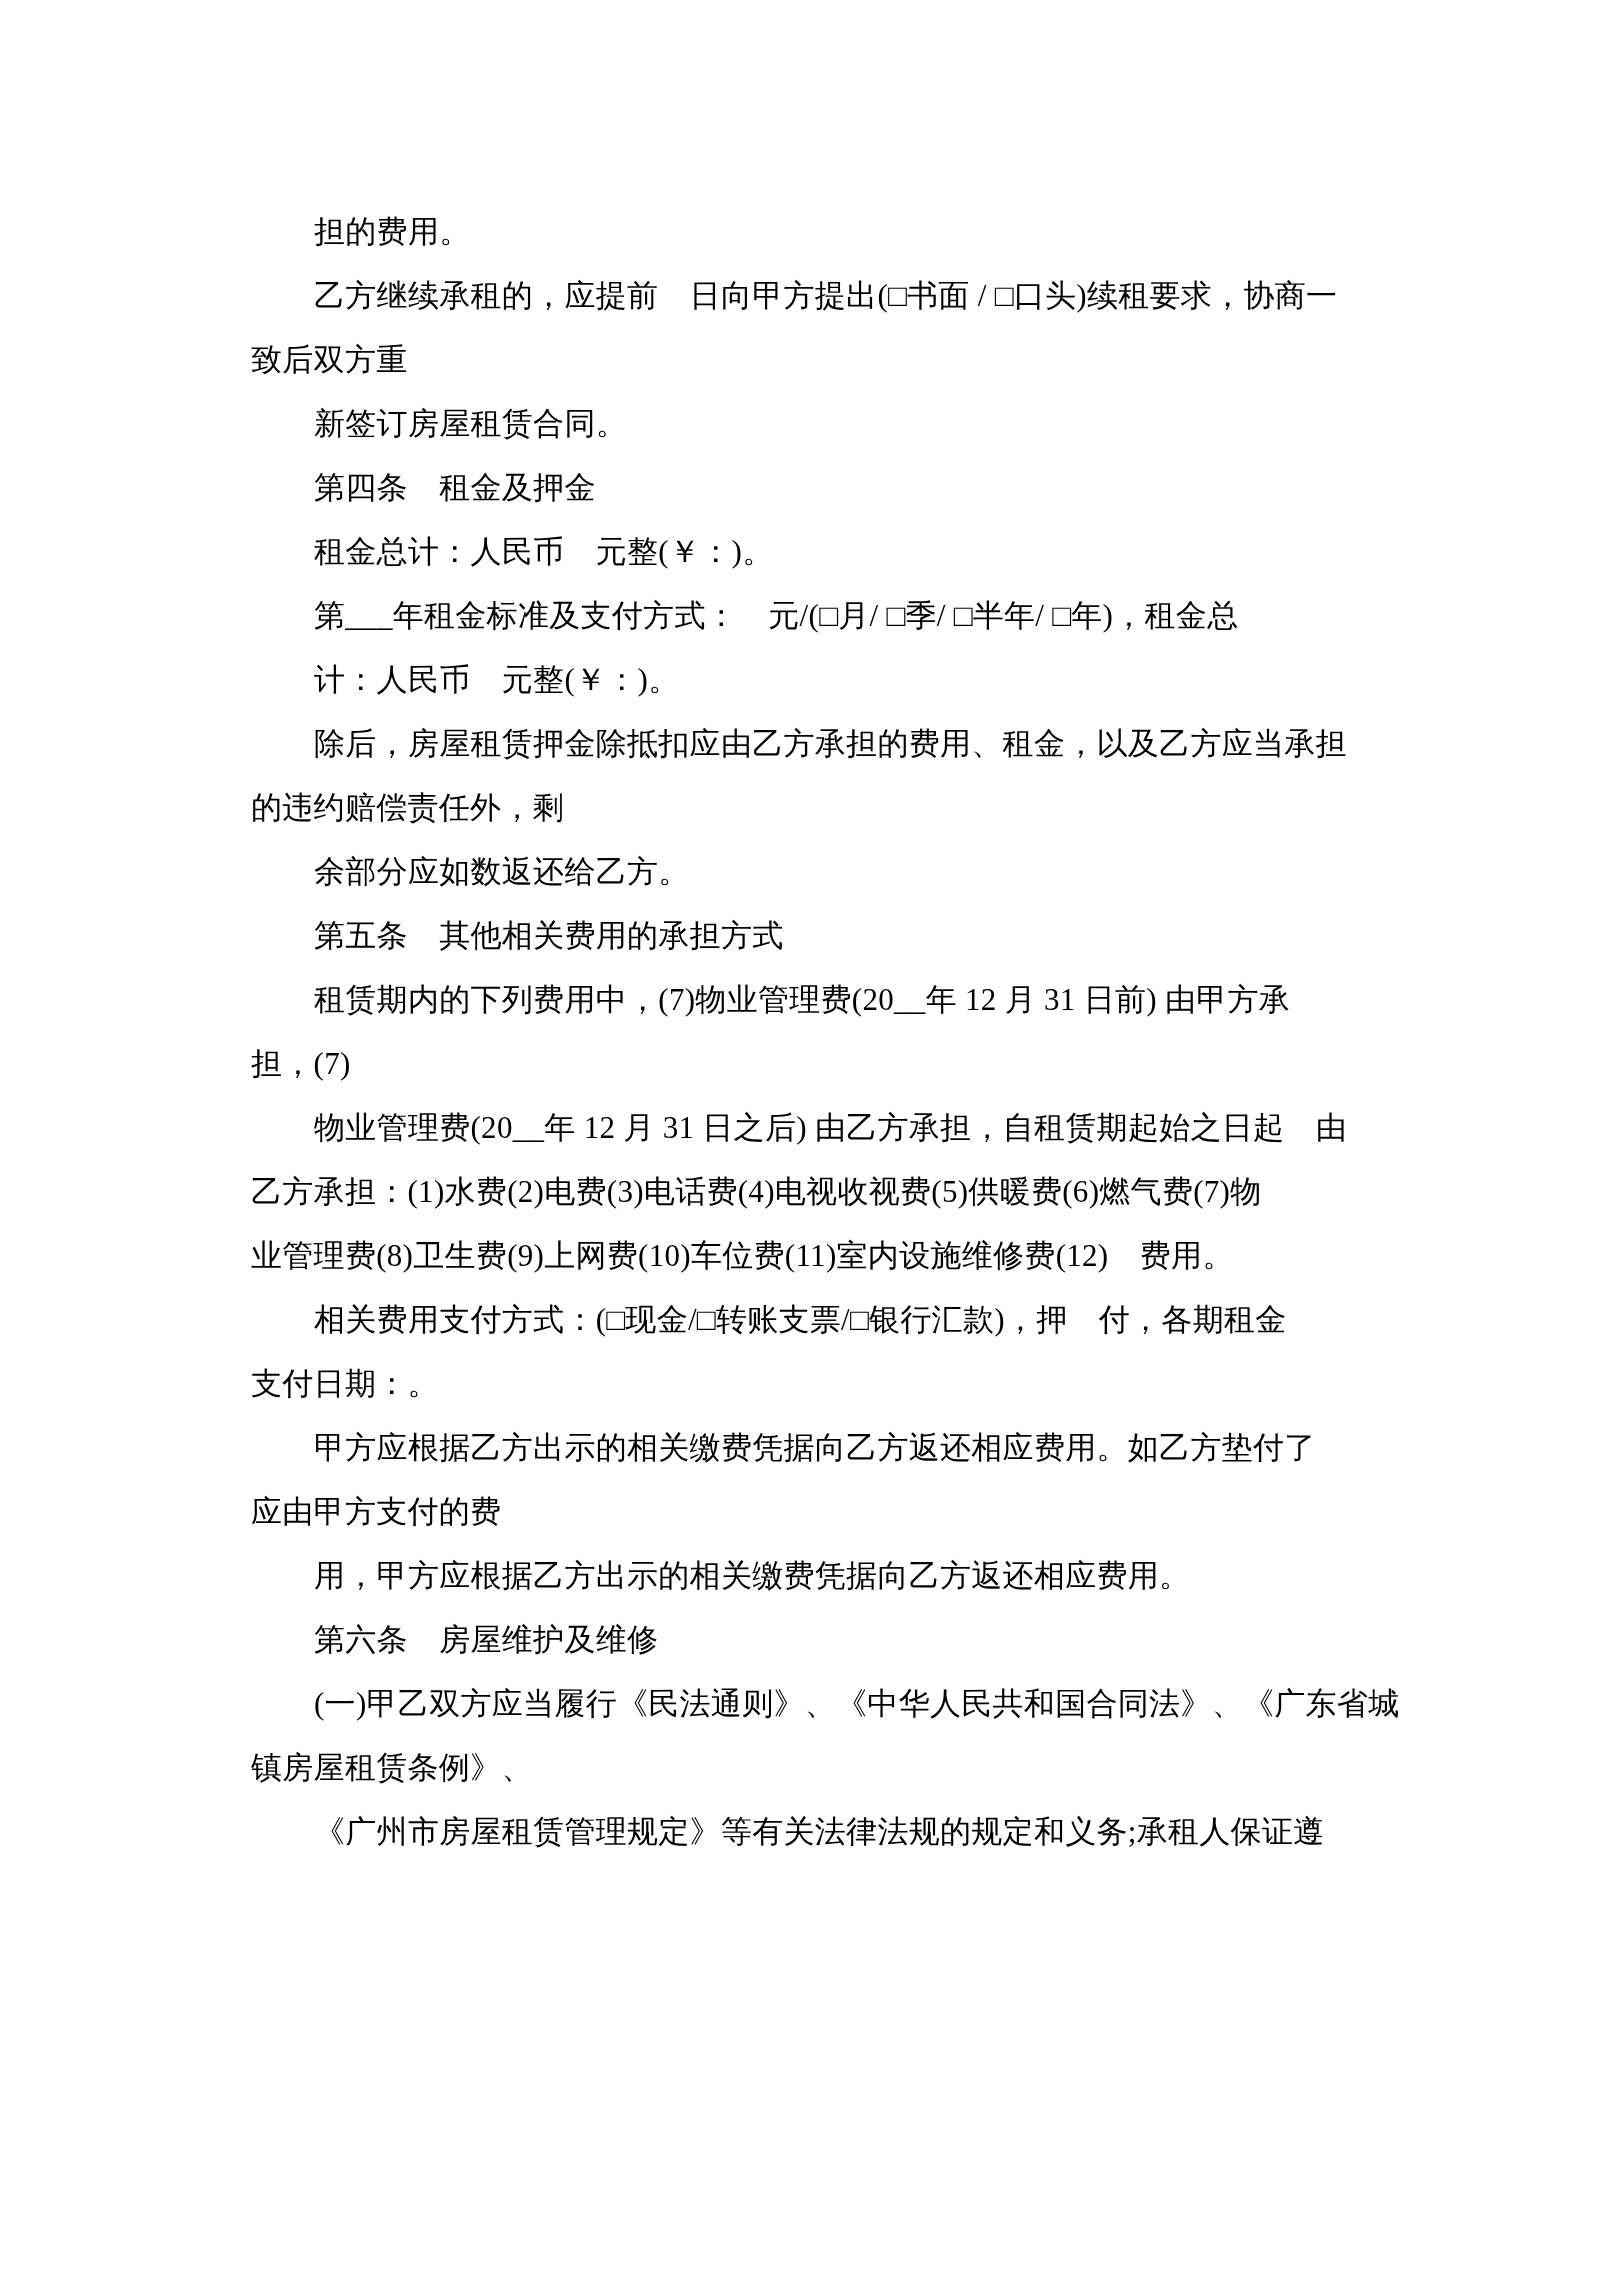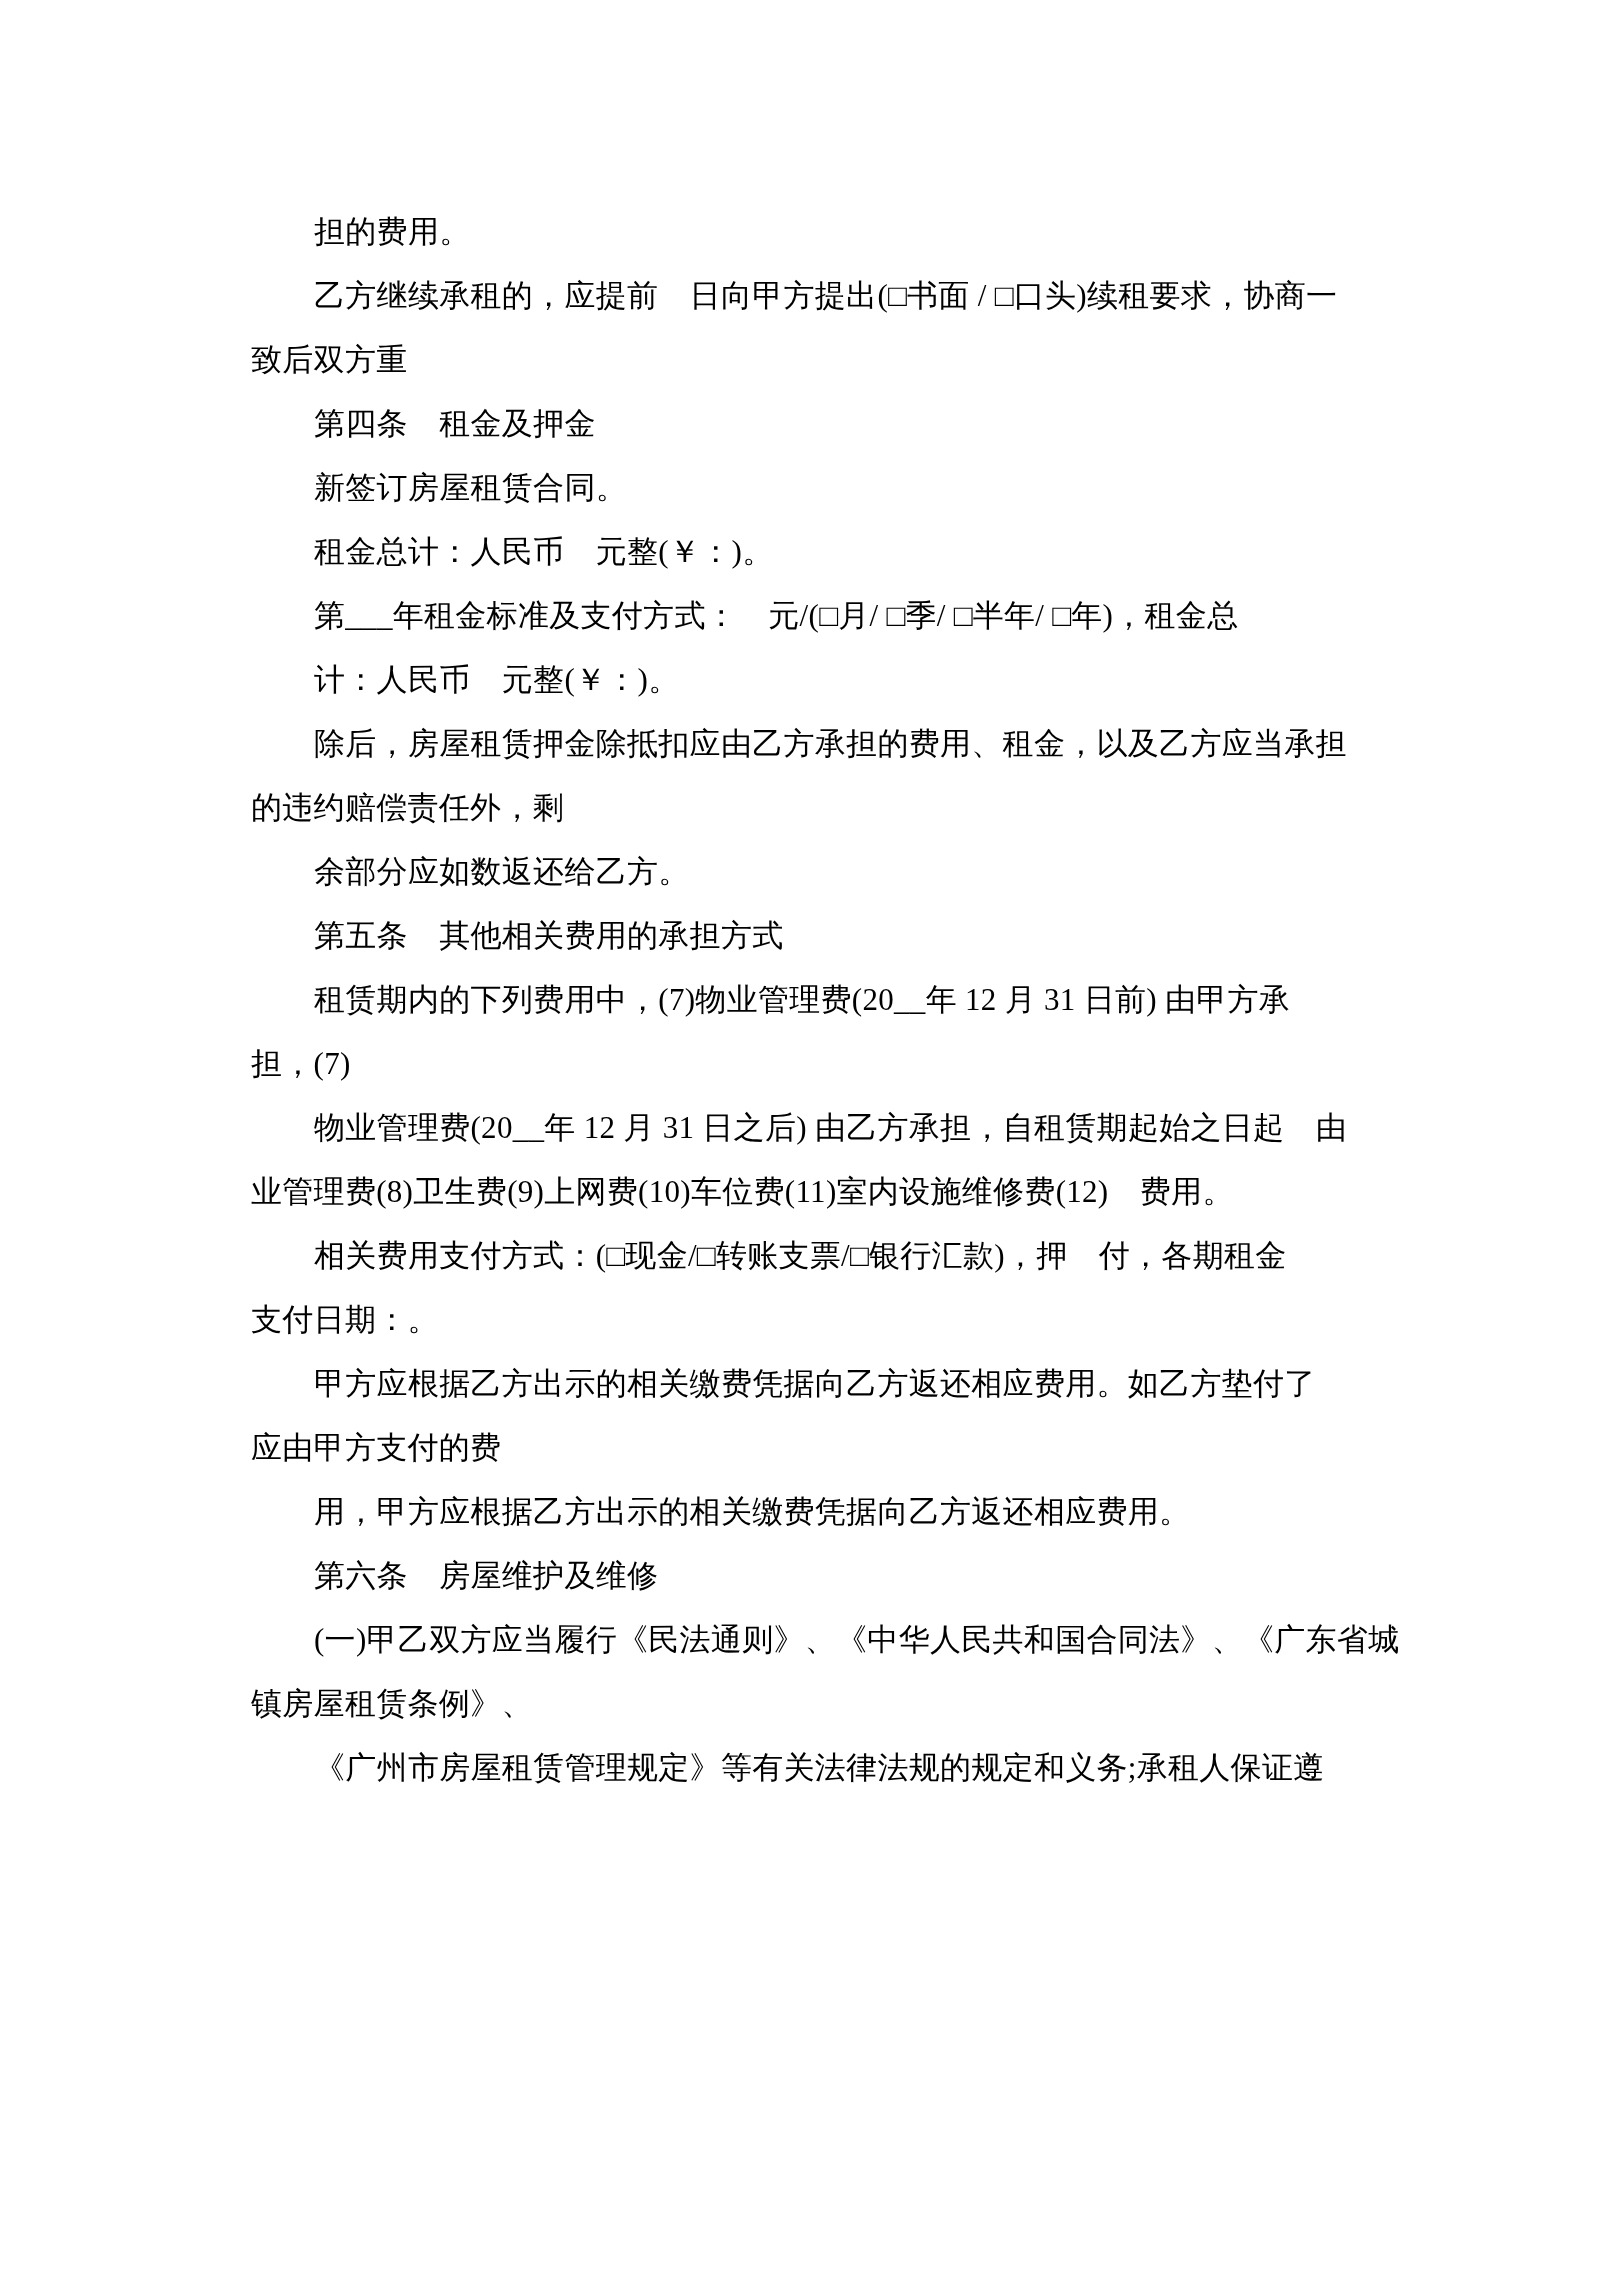--- a/index.html
+++ b/index.html
@@ -33,32 +33,33 @@
   }
 </style>
 </head>
 <body>
 
 <div class="page">
   <div class="contract-body">
     <div class="line indent">担的费用。</div>
     <div class="line indent">乙方继续承租的，应提前　日向甲方提出(□书面 / □口头)续租要求，协商一</div>
     <div class="line">致后双方重</div>
+    <div class="line indent">新签订房屋租赁合同。</div>
     <div class="line indent">第四条　租金及押金</div>
-    <div class="line indent">新签订房屋租赁合同。</div>
     <div class="line indent">租金总计：人民币　元整(￥：)。</div>
     <div class="line indent">第___年租金标准及支付方式：　元/(□月/ □季/ □半年/ □年)，租金总</div>
     <div class="line indent">计：人民币　元整(￥：)。</div>
     <div class="line indent">除后，房屋租赁押金除抵扣应由乙方承担的费用、租金，以及乙方应当承担</div>
     <div class="line">的违约赔偿责任外，剩</div>
     <div class="line indent">余部分应如数返还给乙方。</div>
     <div class="line indent">第五条　其他相关费用的承担方式</div>
     <div class="line indent">租赁期内的下列费用中，(7)物业管理费(20__年 12 月 31 日前) 由甲方承</div>
     <div class="line">担，(7)</div>
     <div class="line indent">物业管理费(20__年 12 月 31 日之后) 由乙方承担，自租赁期起始之日起　由</div>
+    <div class="line">乙方承担：(1)水费(2)电费(3)电话费(4)电视收视费(5)供暖费(6)燃气费(7)物</div>
     <div class="line">业管理费(8)卫生费(9)上网费(10)车位费(11)室内设施维修费(12)　费用。</div>
     <div class="line indent">相关费用支付方式：(□现金/□转账支票/□银行汇款)，押　付，各期租金</div>
     <div class="line">支付日期：。</div>
     <div class="line indent">甲方应根据乙方出示的相关缴费凭据向乙方返还相应费用。如乙方垫付了</div>
     <div class="line">应由甲方支付的费</div>
     <div class="line indent">用，甲方应根据乙方出示的相关缴费凭据向乙方返还相应费用。</div>
     <div class="line indent">第六条　房屋维护及维修</div>
     <div class="line indent">(一)甲乙双方应当履行《民法通则》、《中华人民共和国合同法》、《广东省城</div>
     <div class="line">镇房屋租赁条例》、</div>
     <div class="line indent">《广州市房屋租赁管理规定》等有关法律法规的规定和义务;承租人保证遵</div>

